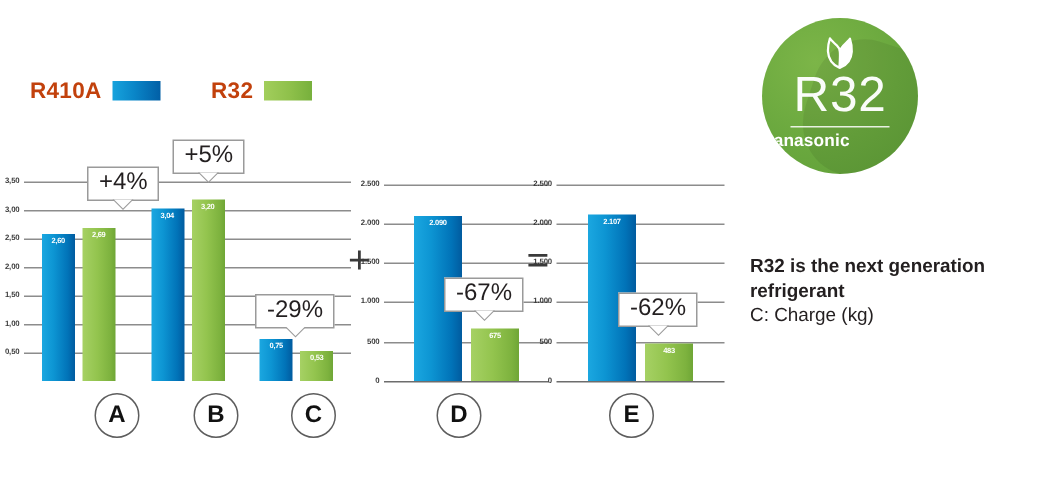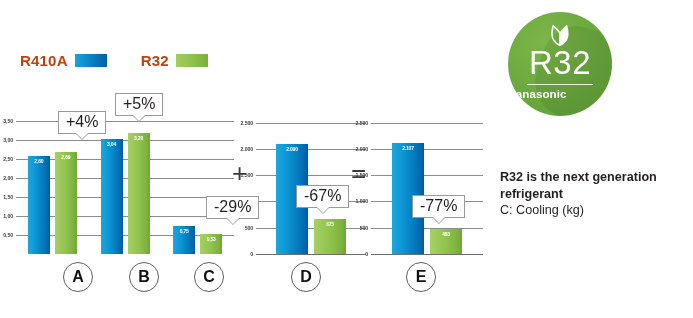--- a/index.html
+++ b/index.html
@@ -321,21 +321,21 @@
     <path d="M12.4 21.2 C11.6 10.4 11.9 8.2 14.0 6.4 C15.6 5.0 17.4 3.4 18.7 1.6 C19.6 4.4 20.15 7.6 20.0 10.4 C19.7 15.6 16.8 19.2 12.4 21.2 Z" fill="#ffffff" stroke="#ffffff" stroke-width="1.2" stroke-linejoin="round"></path>
   </svg>
   <div class="logo-word">R32</div>
   <div class="logo-rule"></div>
   <div class="logo-brand">Panasonic</div>
 </div>
 
 <div id="desc">
   <div class="lead">R32 is the next generation refrigerant</div>
   <div id="desc-items">
-      <div class="item">C: Cooling (kg)</div>
+      <div class="item">C: Charge (kg)</div>
     </div>
 </div>
 
 <div class="callout" style="left: 58px; top: 111px;">+4%</div>
 <div class="callout" style="left: 115px; top: 93px;">+5%</div>
-<div class="callout" style="left: 170px; top: 196px; margin-left: 36px;">-29%</div>
+<div class="callout" style="left: 170px; top: 196px;">-29%</div>
 <div class="callout" style="left: 296px; top: 185px;">-67%</div>
-<div class="callout" style="left: 412px; top: 195px;">-77%</div>
+<div class="callout" style="left: 412px; top: 195px;">-62%</div>
 
 </body></html>

